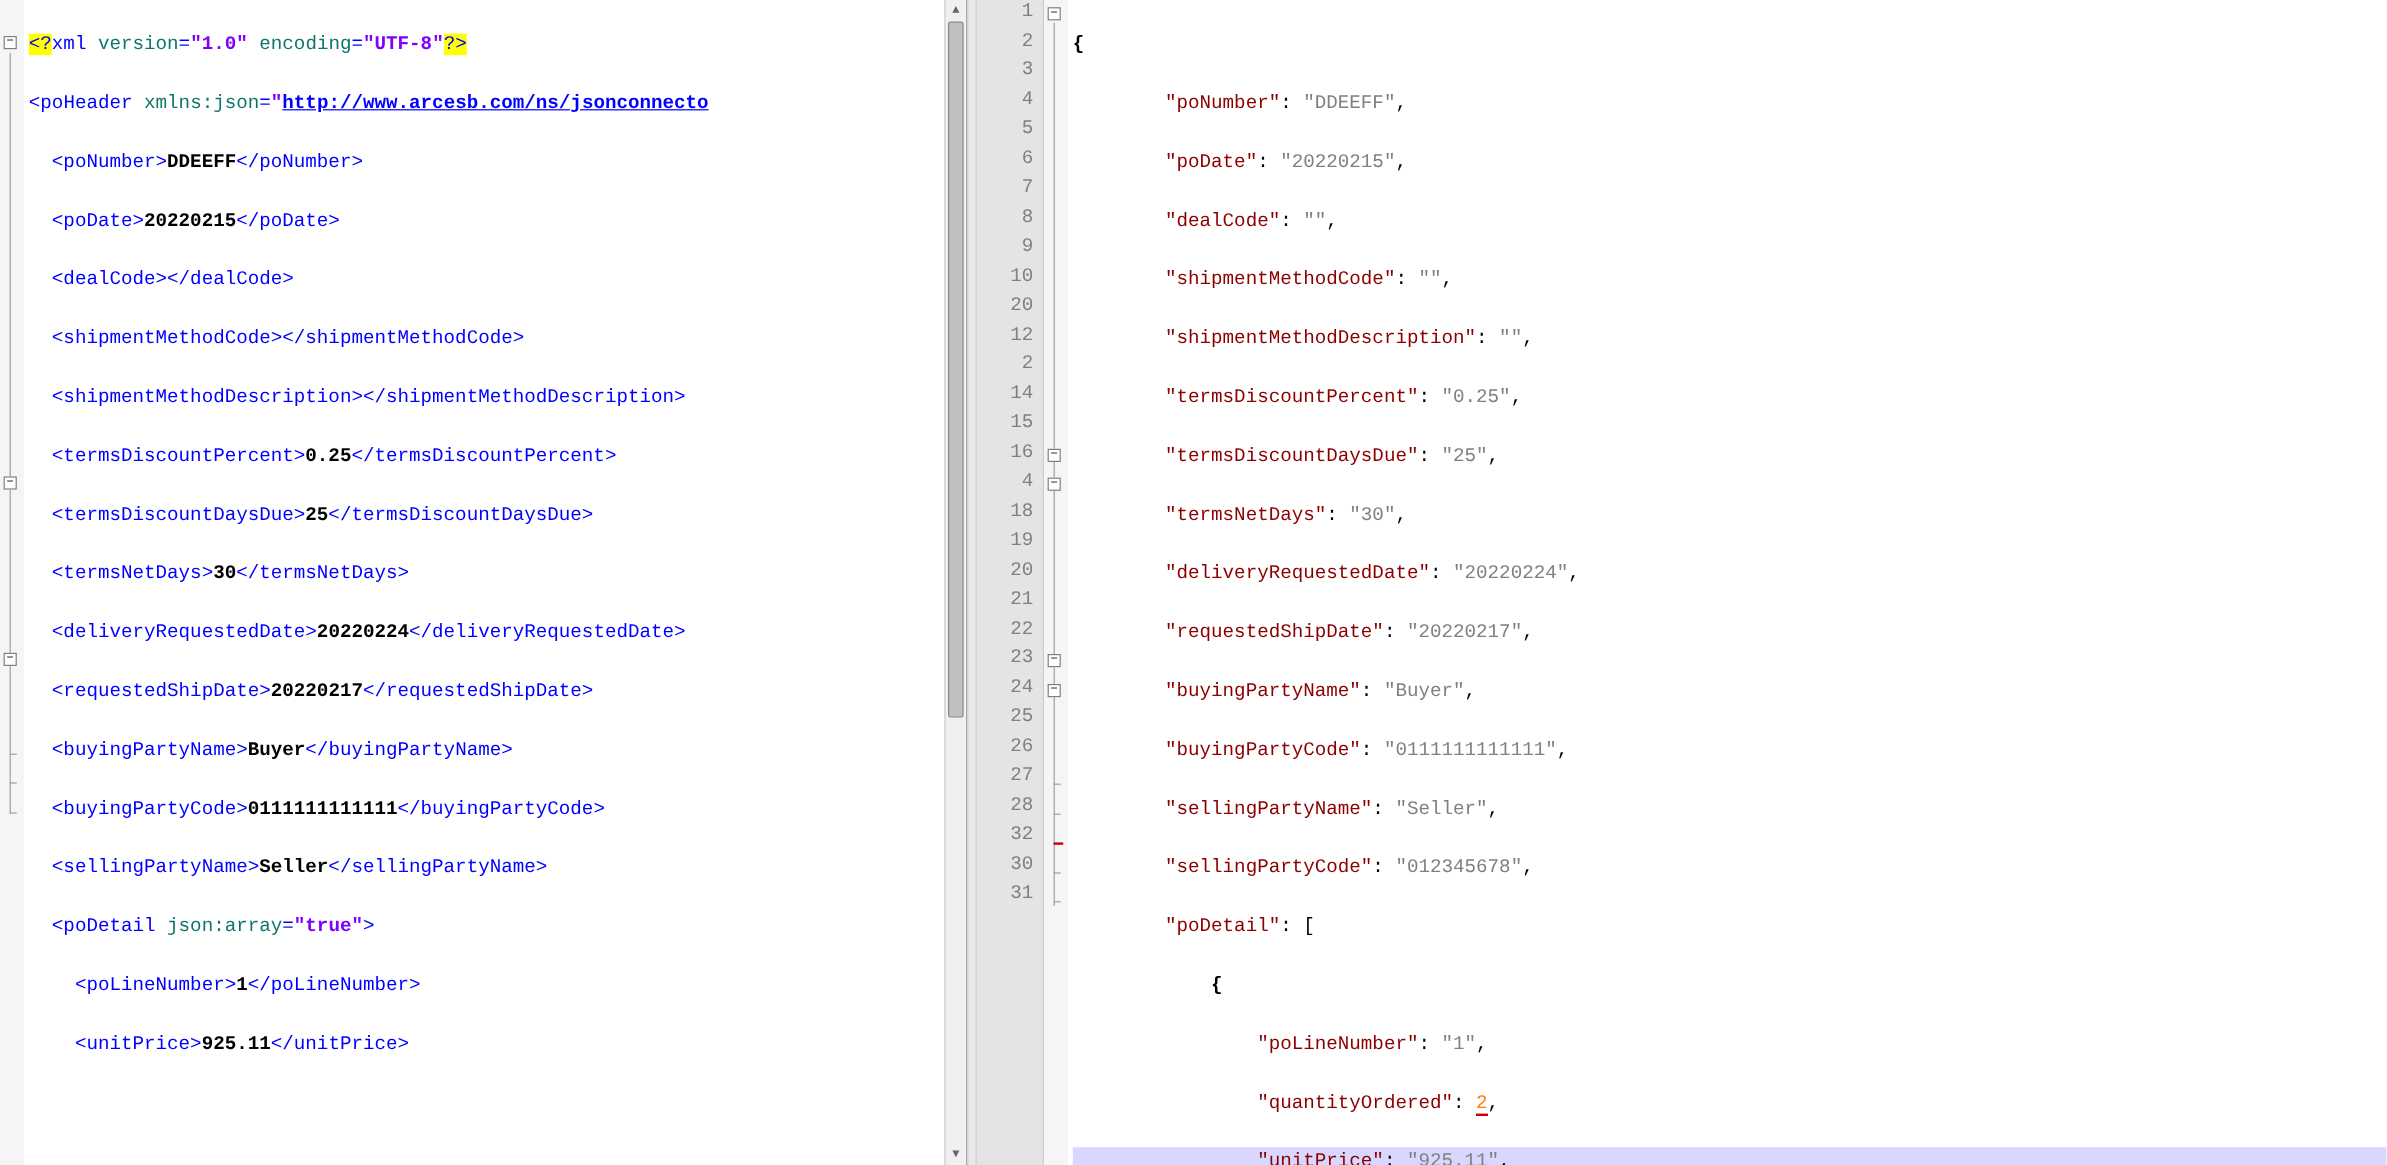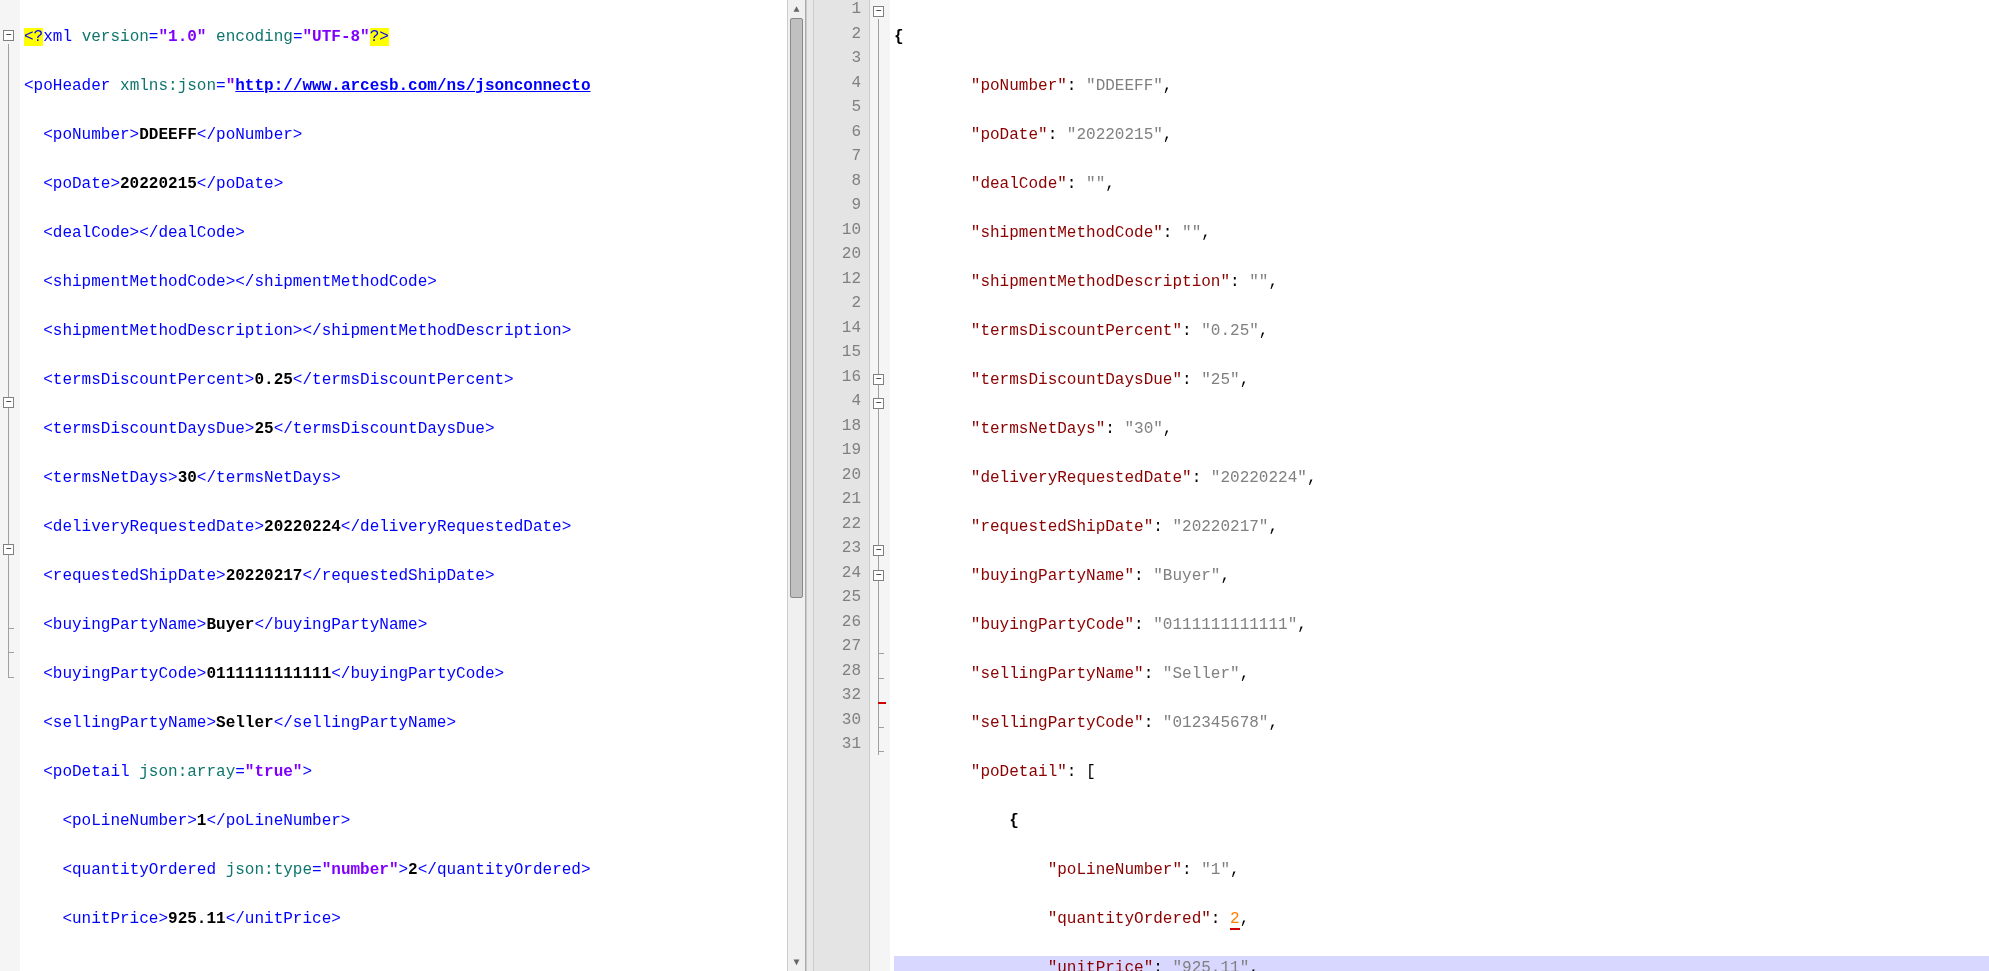--- a/index.html
+++ b/index.html
@@ -127,21 +127,20 @@
 <div class="line">  <span class="tag">&lt;termsDiscountPercent&gt;</span><span class="txt">0.25</span><span class="tag">&lt;/termsDiscountPercent&gt;</span></div>
 <div class="line">  <span class="tag">&lt;termsDiscountDaysDue&gt;</span><span class="txt">25</span><span class="tag">&lt;/termsDiscountDaysDue&gt;</span></div>
 <div class="line">  <span class="tag">&lt;termsNetDays&gt;</span><span class="txt">30</span><span class="tag">&lt;/termsNetDays&gt;</span></div>
 <div class="line">  <span class="tag">&lt;deliveryRequestedDate&gt;</span><span class="txt">20220224</span><span class="tag">&lt;/deliveryRequestedDate&gt;</span></div>
 <div class="line">  <span class="tag">&lt;requestedShipDate&gt;</span><span class="txt">20220217</span><span class="tag">&lt;/requestedShipDate&gt;</span></div>
 <div class="line">  <span class="tag">&lt;buyingPartyName&gt;</span><span class="txt">Buyer</span><span class="tag">&lt;/buyingPartyName&gt;</span></div>
 <div class="line">  <span class="tag">&lt;buyingPartyCode&gt;</span><span class="txt">0111111111111</span><span class="tag">&lt;/buyingPartyCode&gt;</span></div>
 <div class="line">  <span class="tag">&lt;sellingPartyName&gt;</span><span class="txt">Seller</span><span class="tag">&lt;/sellingPartyName&gt;</span></div>
 <div class="line">  <span class="tag">&lt;poDetail </span><span class="attr">json:array</span><span class="tag">=</span><span class="str">"true"</span><span class="tag">&gt;</span></div>
 <div class="line">    <span class="tag">&lt;poLineNumber&gt;</span><span class="txt">1</span><span class="tag">&lt;/poLineNumber&gt;</span></div>
-<div class="line">    <span class="tag">&lt;</span><span class="tag">quantityOrdered</span> <span class="attr">json:type</span><span class="tag">=</span><span class="str">"number"</span><span class="tag">&gt;</span><span class="txt">2</span><span class="tag">&lt;/quantityOrdered&gt;</span></div>
 <div class="line">    <span class="tag">&lt;unitPrice&gt;</span><span class="txt">925.11</span><span class="tag">&lt;/unitPrice&gt;</span></div>
 
 
 
 
 
 
 
 
   </div>

